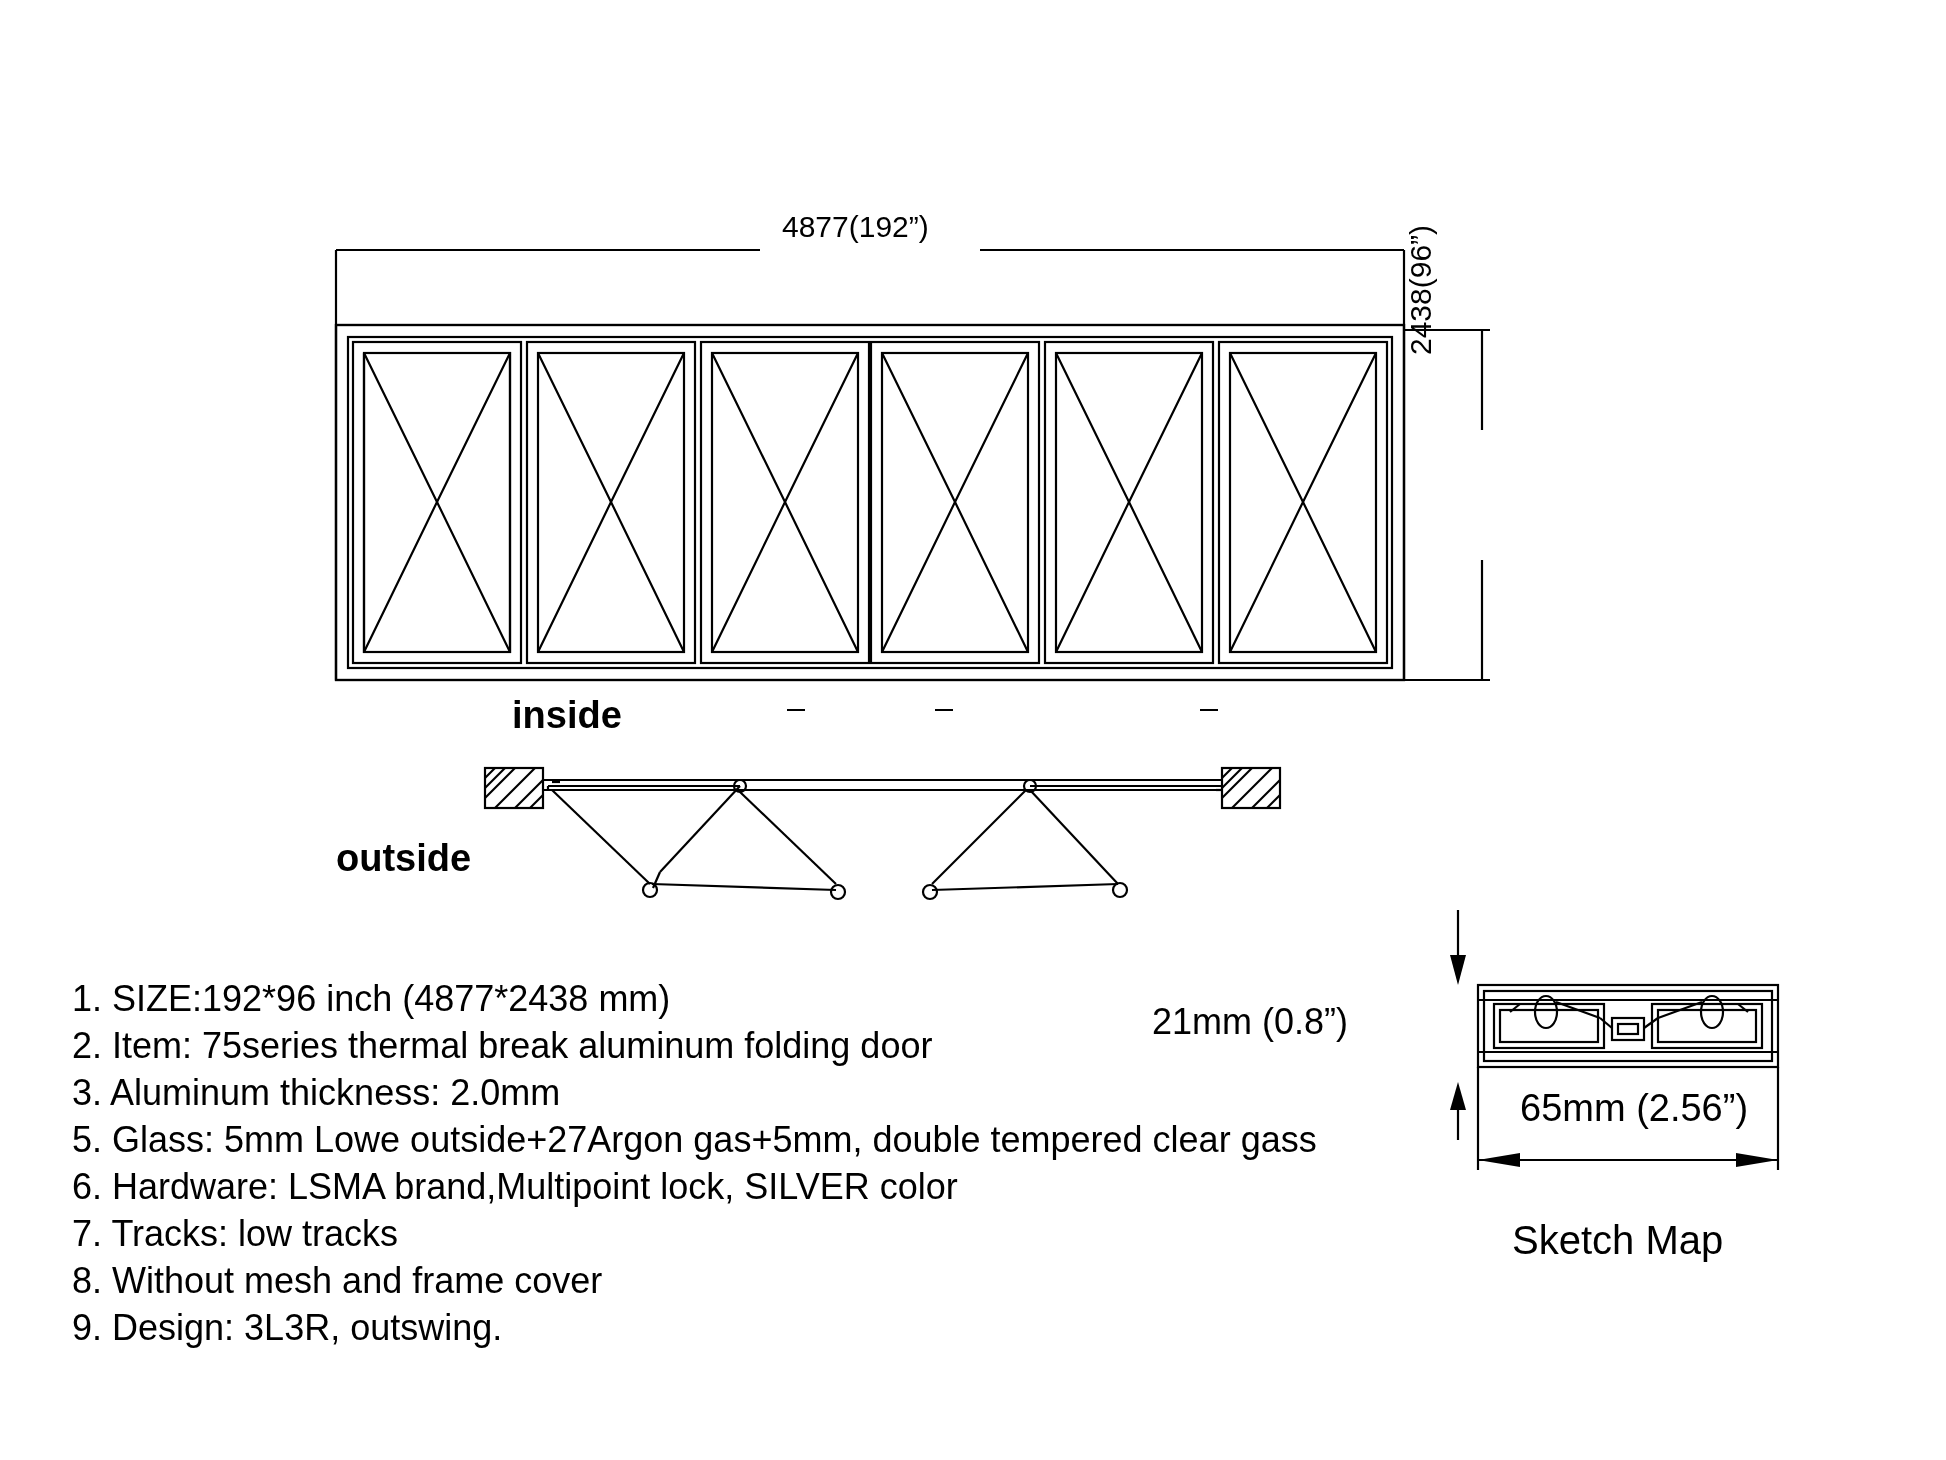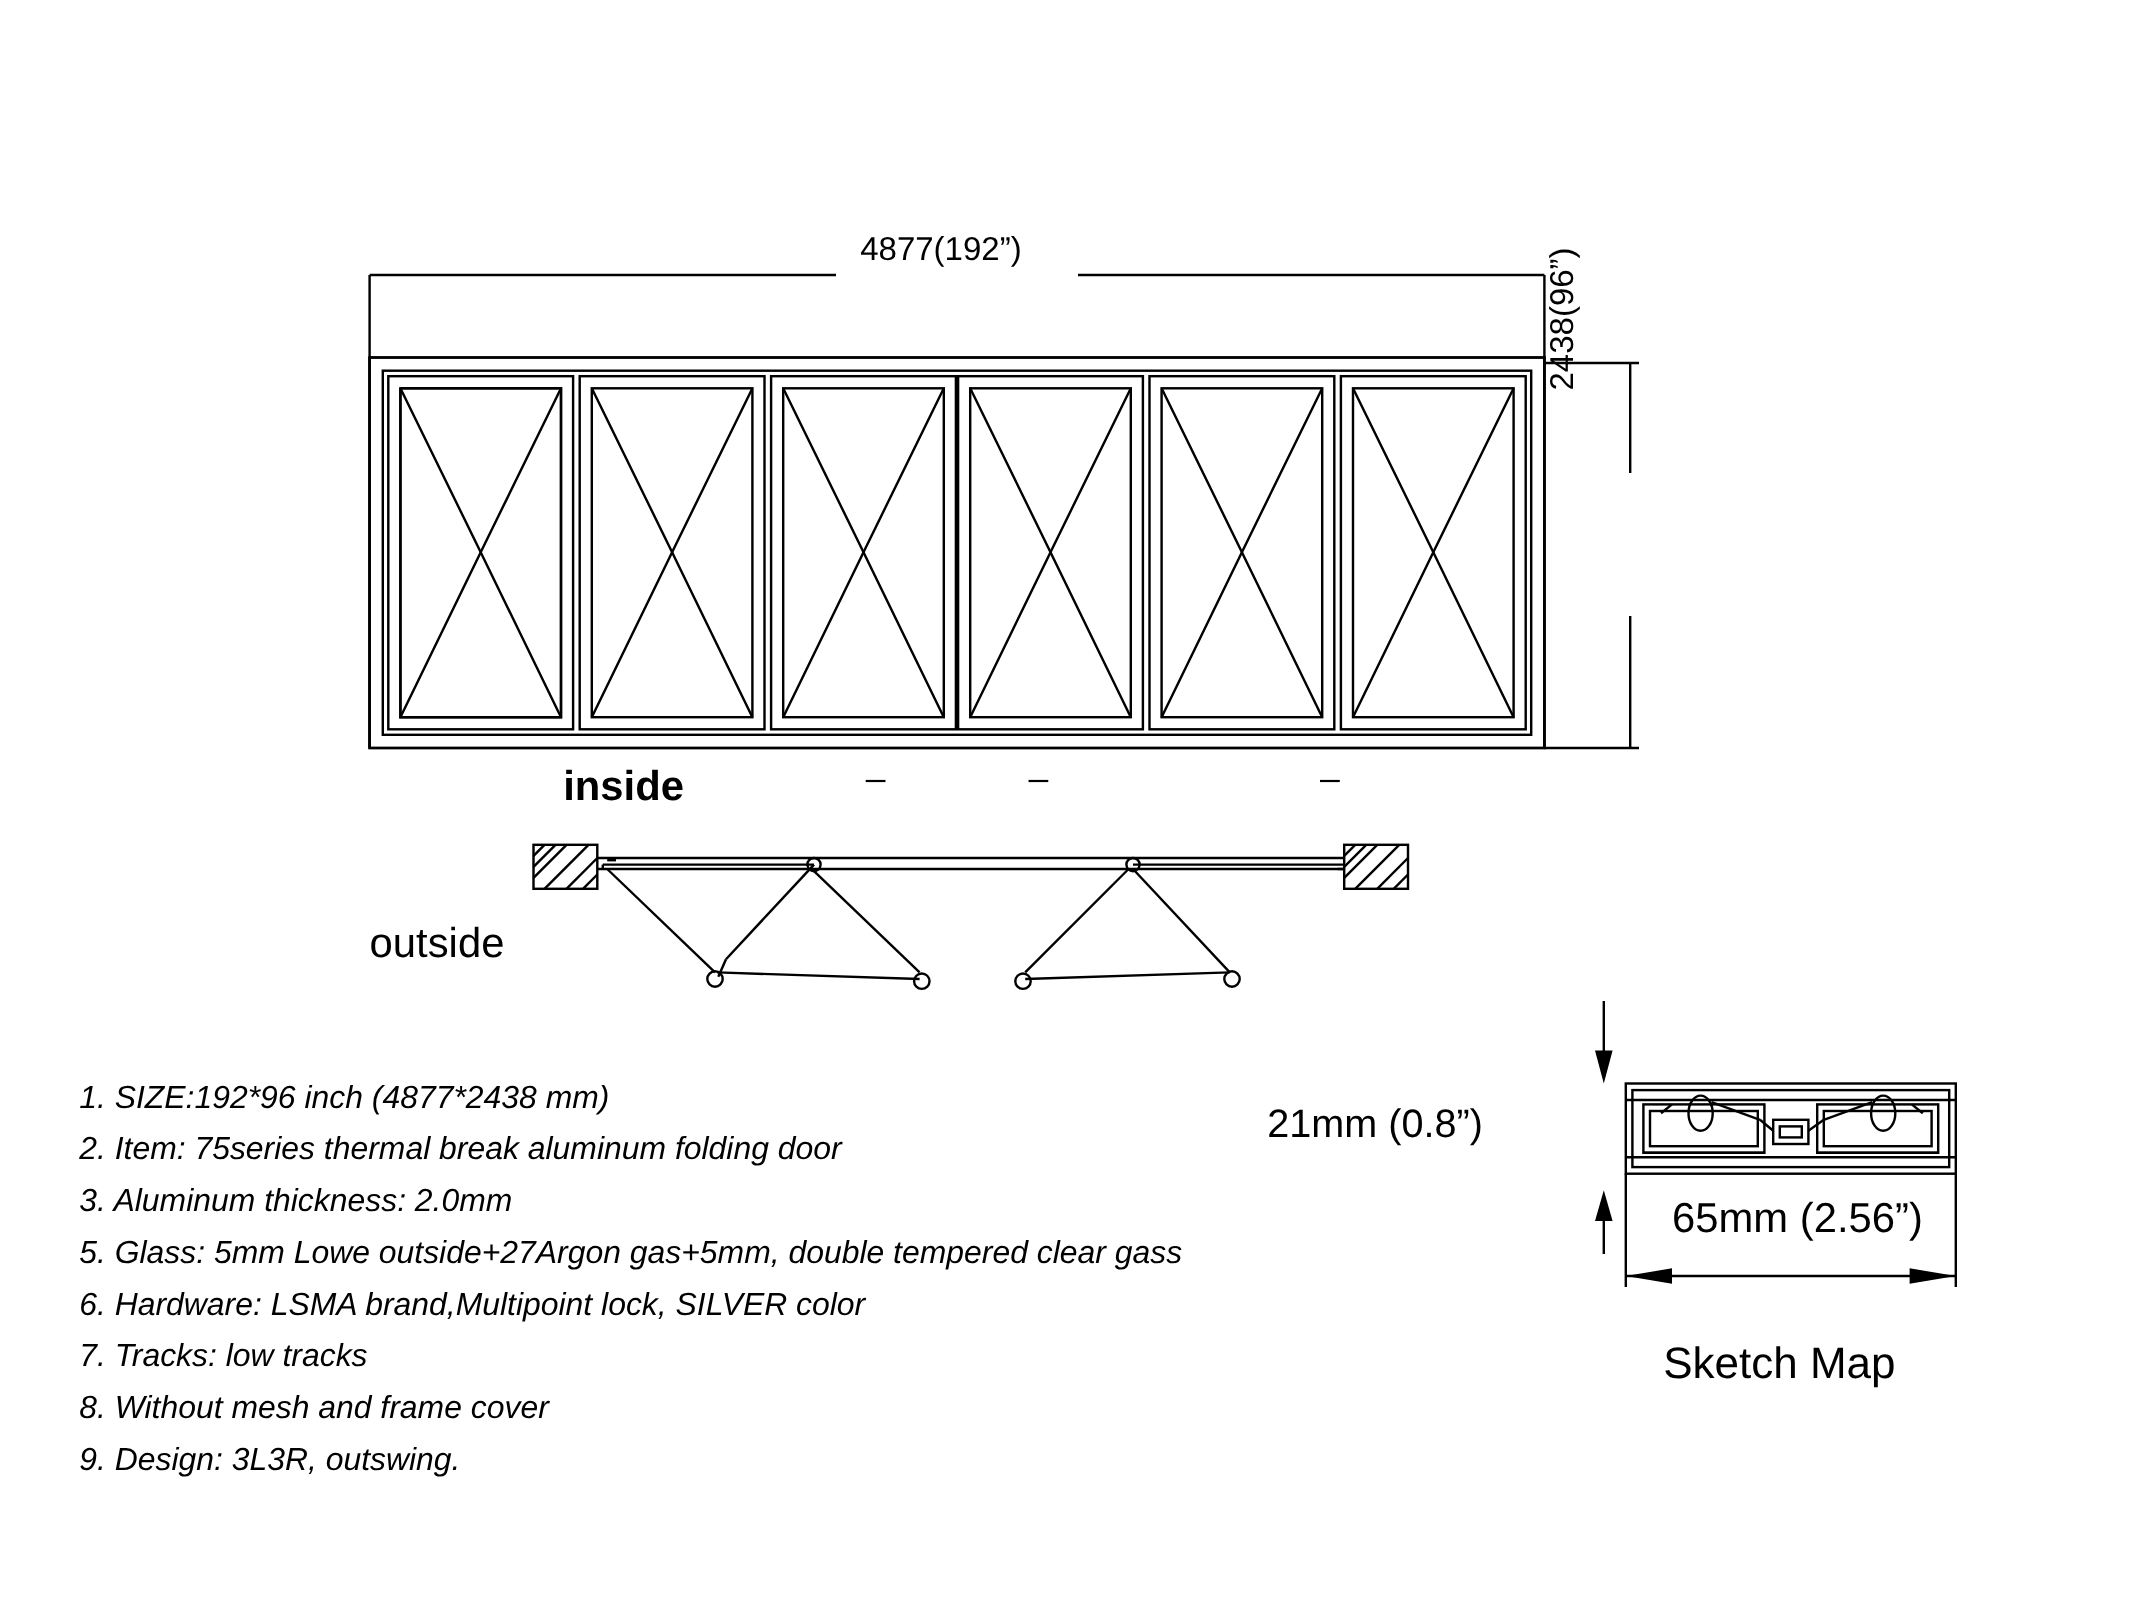--- a/index.html
+++ b/index.html
@@ -53,30 +53,29 @@
     left: 490px;
     top: 695px;
     font-size: 38px;
     font-weight: bold;
     margin-left: 22px;
   }
   .lbl-outside {
     left: 336px;
     top: 838px;
     font-size: 38px;
-    font-weight: normal;
+    font-weight: bold;
   }
   .spec-list {
     position: absolute;
     left: 72px;
     top: 975px;
     width: 1160px;
-    font-size: 29px;
+    font-size: 36px;
     line-height: 47px;
-    font-style: italic;
   }
   .spec-line {
     white-space: pre;
   }
   .dim-21 {
     left: 1152px;
     top: 1002px;
     font-size: 36px;
   }
   .dim-65 {

